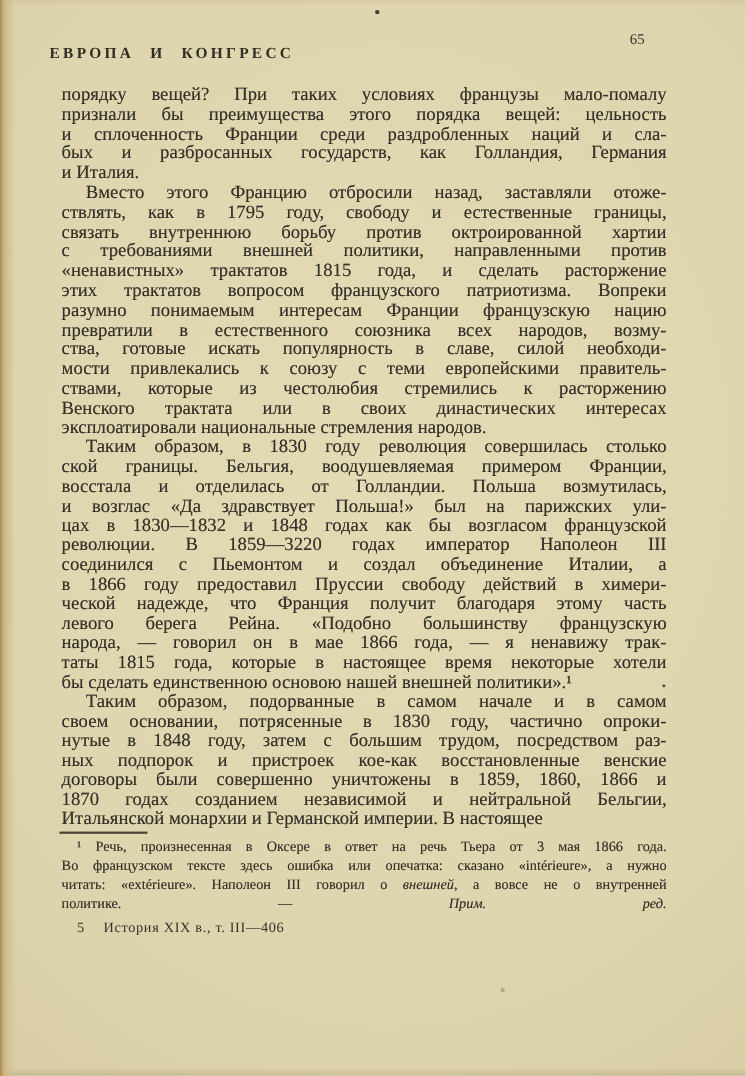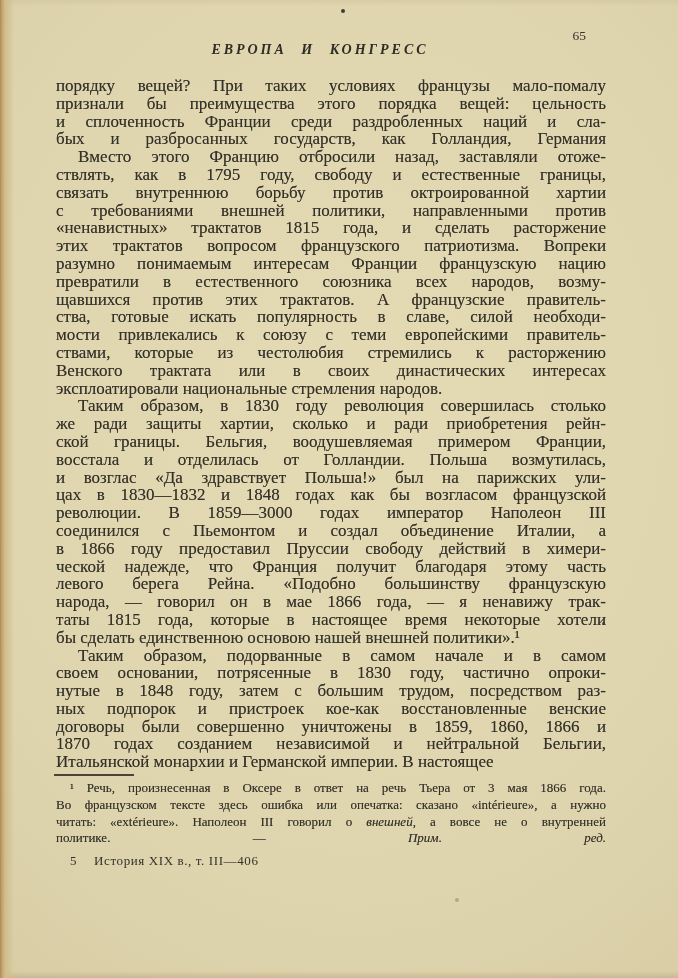--- a/index.html
+++ b/index.html
@@ -20,23 +20,21 @@
     margin-left:56px;
     width:550px;
   }
   .running-head{
     position:relative;
     padding-top:42px;
     height:18px;
   }
   .running-title{
     display:block;
-    text-align:center;
     transform:translateX(-11px);
-    font-style:italic;
     font-weight:bold;
     font-size:14px;
     letter-spacing:3px;
     word-spacing:8px;
     color:#302d25;
   }
   .page-number{
     position:absolute;
     right:20px;top:28px;
     font-size:13.5px;
@@ -101,45 +99,44 @@
       <span class="running-title">ЕВРОПА И КОНГРЕСС</span>
       <span class="page-number">65</span>
     </div>
 
     <div class="text-block">
         <div class="para">
           <div class="tline">порядку вещей? При таких условиях французы мало-помалу</div>
           <div class="tline">признали бы преимущества этого порядка вещей: цельность</div>
           <div class="tline">и сплоченность Франции среди раздробленных наций и сла-</div>
           <div class="tline">бых и разбросанных государств, как Голландия, Германия</div>
+          <div class="tline tline-end">и Италия.</div>
         </div>
         <div class="para">
           <div class="tline tline-indent">Вместо этого Францию отбросили назад, заставляли отоже-</div>
           <div class="tline">ствлять, как в 1795 году, свободу и естественные границы,</div>
           <div class="tline">связать внутреннюю борьбу против октроированной хартии</div>
           <div class="tline">с требованиями внешней политики, направленными против</div>
           <div class="tline">«ненавистных» трактатов 1815 года, и сделать расторжение</div>
           <div class="tline">этих трактатов вопросом французского патриотизма. Вопреки</div>
           <div class="tline">разумно понимаемым интересам Франции французскую нацию</div>
           <div class="tline">превратили в естественного союзника всех народов, возму-</div>
-          <div class="tline">щавшихся против этих трактатов. А французские правитель-</div>
           <div class="tline">ства, готовые искать популярность в славе, силой необходи-</div>
           <div class="tline">мости привлекались к союзу с теми европейскими правитель-</div>
           <div class="tline">ствами, которые из честолюбия стремились к расторжению</div>
           <div class="tline">Венского трактата или в своих династических интересах</div>
           <div class="tline tline-end">эксплоатировали национальные стремления народов.</div>
         </div>
         <div class="para">
           <div class="tline tline-indent">Таким образом, в 1830 году революция совершилась столько</div>
-          <div class="tline">же ради защиты хартии, сколько и ради приобретения рейн-</div>
           <div class="tline">ской границы. Бельгия, воодушевляемая примером Франции,</div>
           <div class="tline">восстала и отделилась от Голландии. Польша возмутилась,</div>
           <div class="tline">и возглас «Да здравствует Польша!» был на парижских ули-</div>
           <div class="tline">цах в 1830—1832 и 1848 годах как бы возгласом французской</div>
-          <div class="tline">революции. В 1859—3000 годах император Наполеон III</div>
+          <div class="tline">революции. В 1859—3220 годах император Наполеон III</div>
           <div class="tline">соединился с Пьемонтом и создал объединение Италии, а</div>
           <div class="tline">в 1866 году предоставил Пруссии свободу действий в химери-</div>
           <div class="tline">ческой надежде, что Франция получит благодаря этому часть</div>
           <div class="tline">левого берега Рейна. «Подобно большинству французскую</div>
           <div class="tline">народа, — говорил он в мае 1866 года, — я ненавижу трак-</div>
           <div class="tline">таты 1815 года, которые в настоящее время некоторые хотели</div>
           <div class="tline tline-end">бы сделать единственною основою нашей внешней политики».¹</div>
         </div>
         <div class="para">
           <div class="tline tline-indent">Таким образом, подорванные в самом начале и в самом</div>

